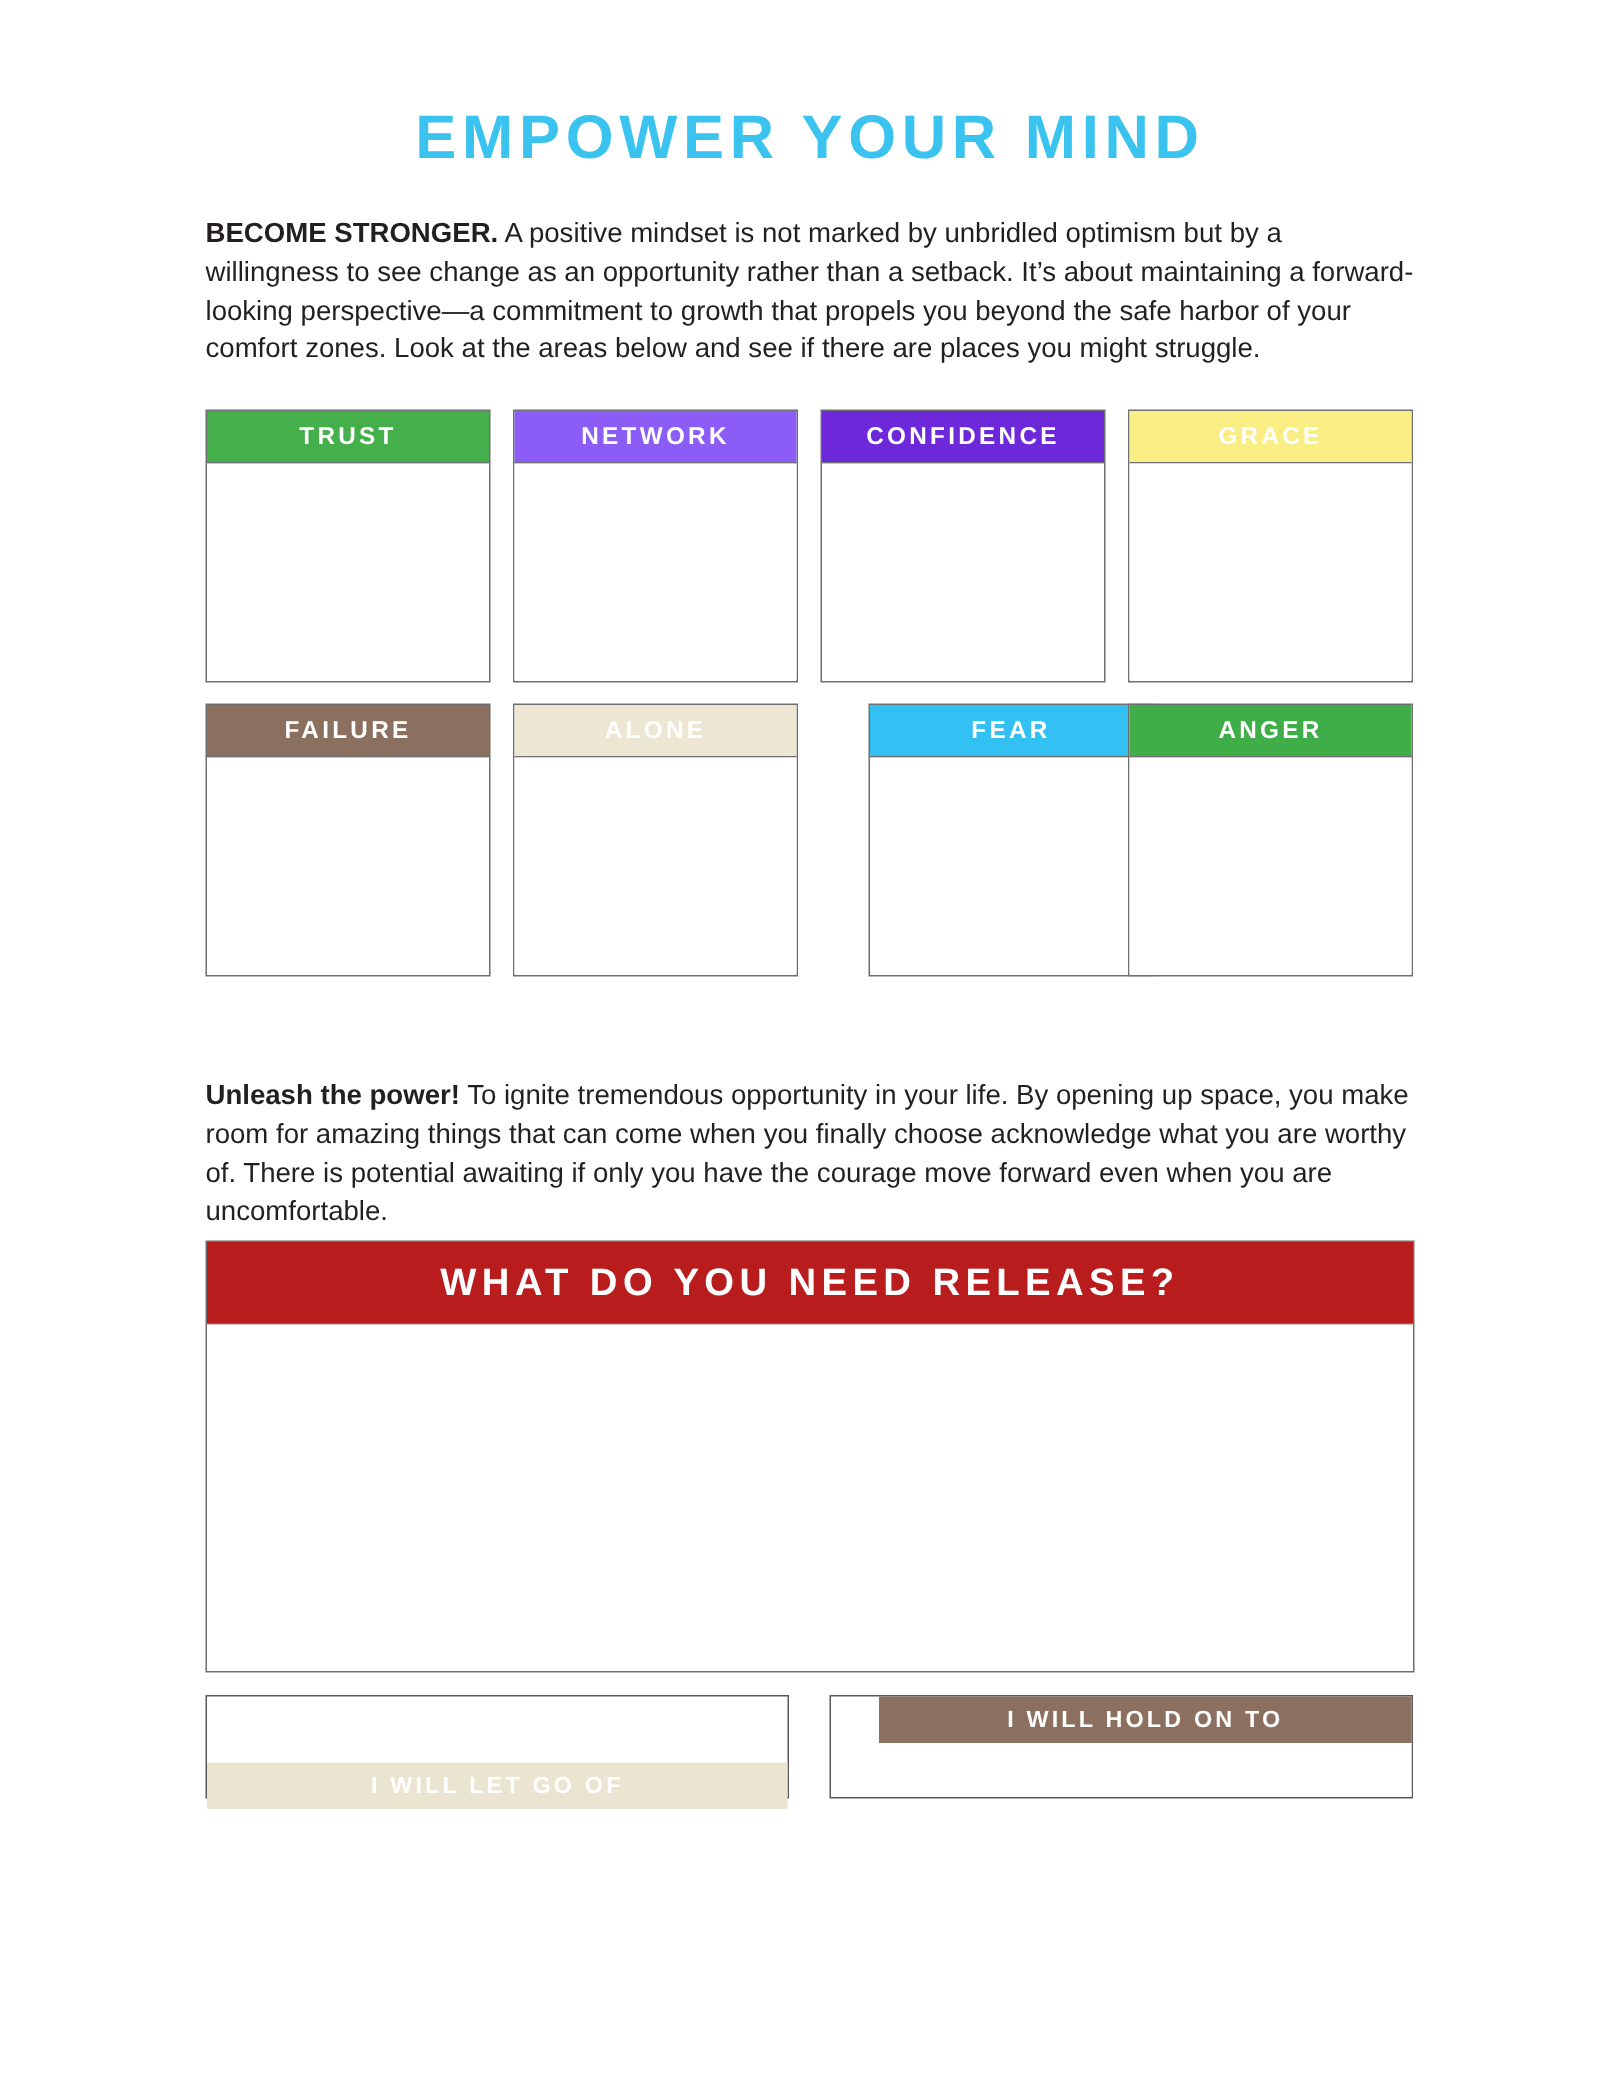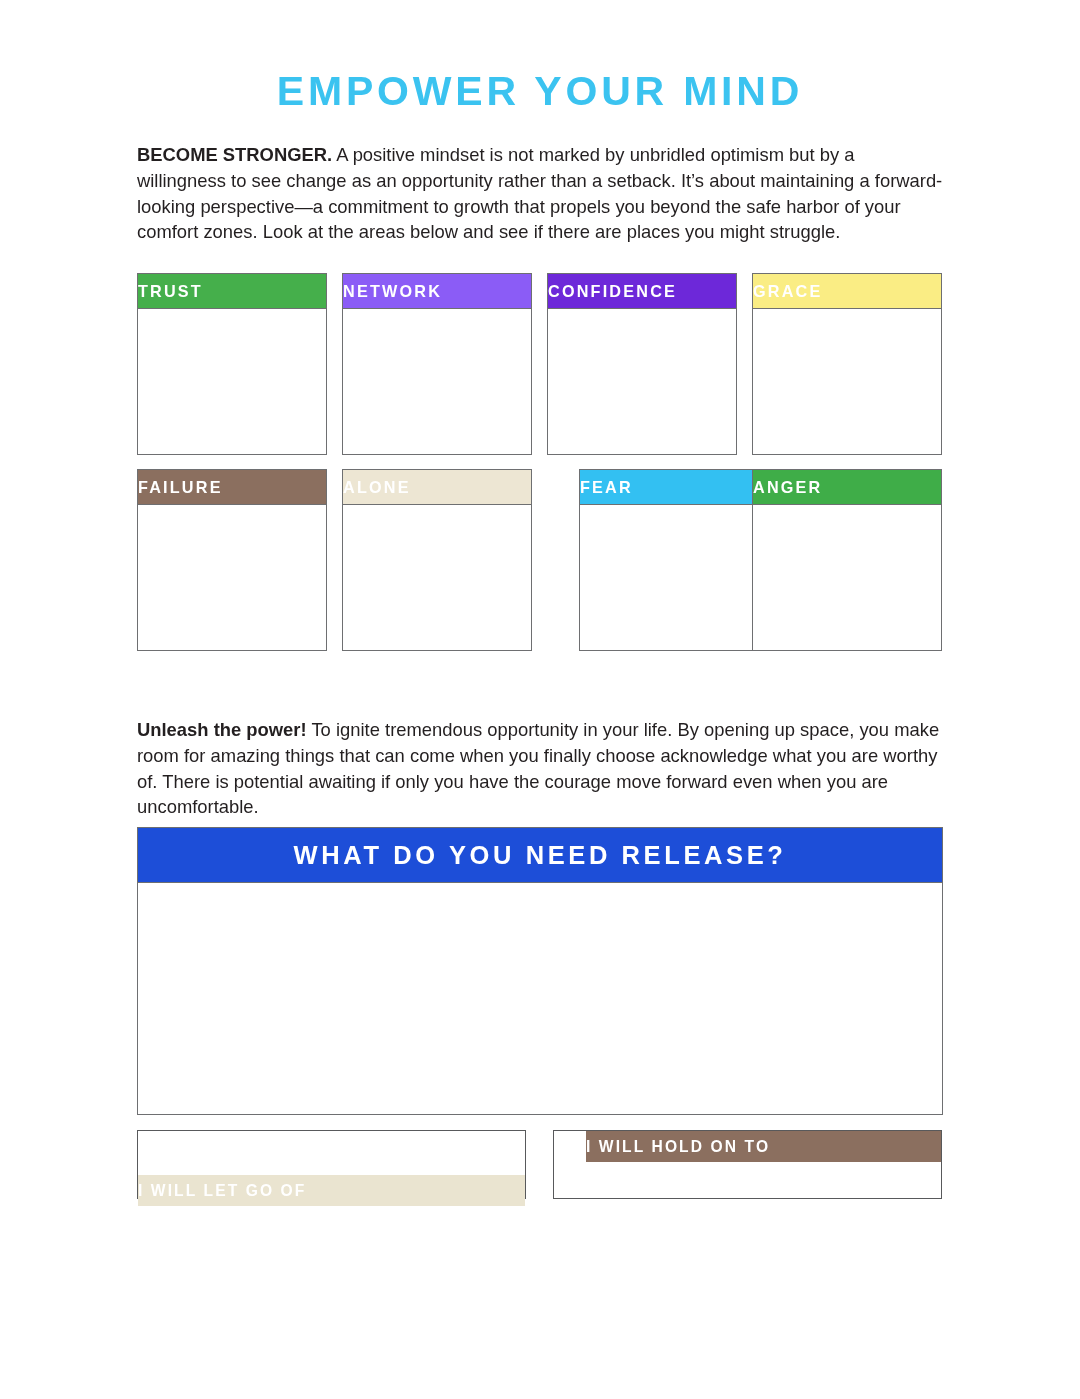--- a/index.html
+++ b/index.html
@@ -47,21 +47,21 @@
   
   .box {
     position: absolute;
     box-sizing: border-box;
     border: 1.6px solid #6e6f71;
     background: #ffffff;
   }
   .box-header {
     height: 34px;
     line-height: 34px;
-    text-align: left;
+    text-align: center;
     font-size: 16.2px;
     font-weight: bold;
     letter-spacing: 2.2px;
     color: #ffffff;
     border-bottom: 1.6px solid #6e6f71;
     overflow: hidden;
     white-space: nowrap;
   }
   .box-body {
     background: #ffffff;
@@ -179,21 +179,21 @@
       <span>ANGER</span>
     </div>
     <div class="box-body"></div>
   </div>
 
   <p class="para" id="para-unleash">
     <b>Unleash the power!</b><span> To ignite tremendous opportunity in your life. By opening up space, you make room for amazing things that can come when you finally choose acknowledge what you are worthy of. There is potential awaiting if only you have the courage move forward even when you are uncomfortable.</span>
   </p>
 
   <div id="release-box">
-    <div id="release-header" style="background: #1d4ed8;">
+    <div id="release-header" style="background: #b91c1c;">
       <span>WHAT DO YOU NEED RELEASE?</span>
     </div>
     <div id="release-body"></div>
   </div>
 
   <div class="bottom-box" id="bottom-box-letgo">
     <div class="box-header" style="background: rgb(234, 228, 208); margin-top: 44px;">
       <span>I WILL LET GO OF</span>
     </div>
     <div class="box-body"></div>

